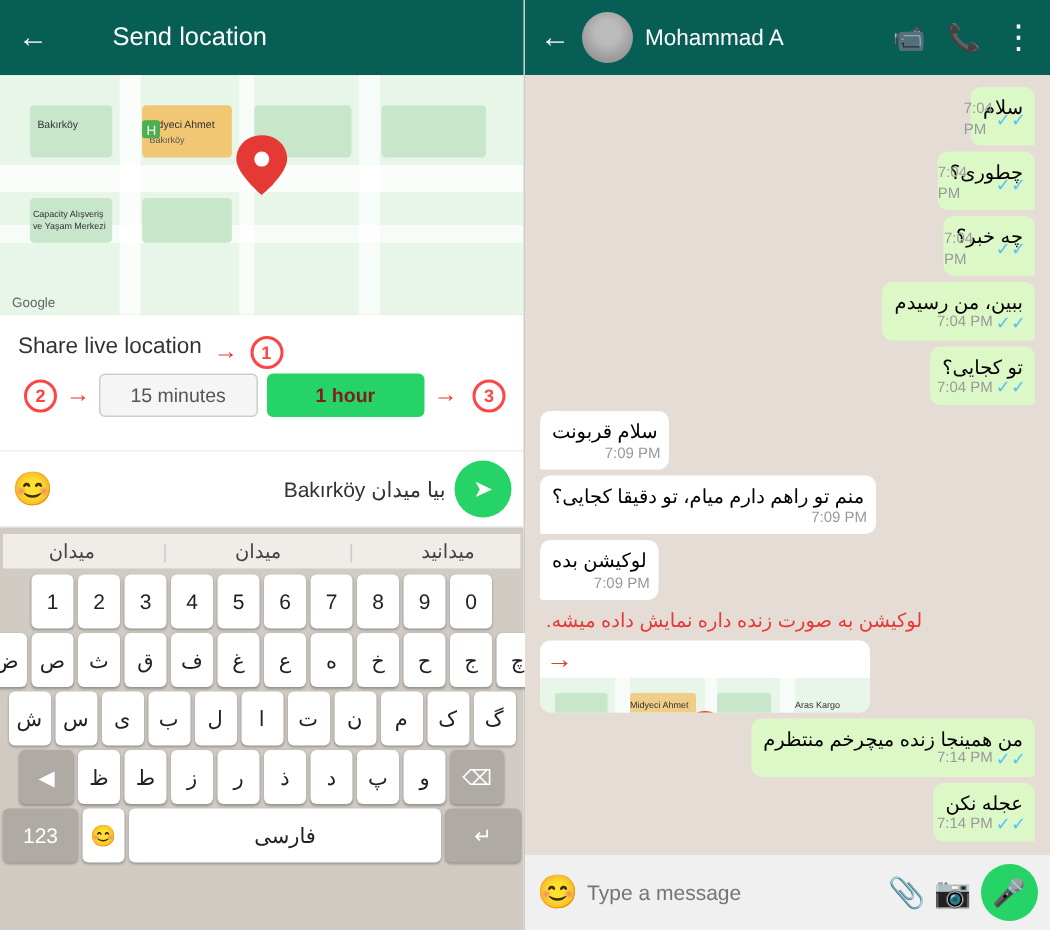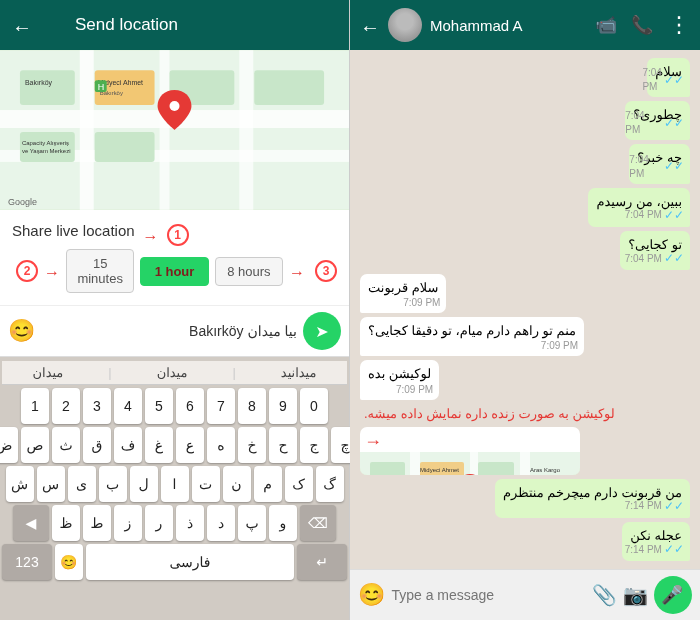--- a/index.html
+++ b/index.html
@@ -47,21 +47,21 @@
       overflow: hidden;
     }
 
     .map-svg {
       width: 100%;
       height: 100%;
     }
 
     
     .share-section {
-      padding: 10px 12px 10px;
+      padding: 10px 12px 20px;
       border-bottom: 1px solid #eee;
     }
 
     .share-title {
       font-size: 15px;
       color: #333;
       margin-bottom: 8px;
       font-weight: 500;
     }
 
@@ -426,21 +426,20 @@
       <span class="share-title">Share live location</span>
       <span style="color:#e53935;font-size:16px;margin-left:4px;">→</span>
       <span class="circle-num">1</span>
     </div>
     <div class="annotation-row">
       <span class="circle-num">2</span>
       <span style="color:#e53935;font-size:16px;">→</span>
       <div class="time-options" style="flex:1;">
         <div class="time-btn">15 minutes</div>
         <div class="time-btn active">1 hour</div>
-        <div class="time-btn">8 hours</div>
       </div>
       <span style="color:#e53935;font-size:16px;">→</span>
       <span class="circle-num">3</span>
     </div>
   </div>
 
   <div class="input-row">
     <span class="smiley-icon">😊</span>
     <input class="message-input" type="text" value="بیا میدان Bakırköy" dir="rtl" placeholder="بیا میدان Bakırköy" style="">
     <div class="send-btn">
@@ -598,21 +597,21 @@
           <circle cx="110" cy="34" r="4" fill="#fff"></circle>
           <text x="4" y="107" font-size="7" fill="#666" font-family="Arial">Google</text>
           <text x="60" y="20" font-size="6" fill="#333">Midyeci Ahmet</text>
           <text x="170" y="20" font-size="6" fill="#333">Aras Kargo</text>
         </svg>
       </div>
 
     </div>
 
     <div class="msg-bubble outgoing">
-      <span class="msg-text-rtl">من قربونت دارم میچرخم منتظرم</span>
+      <span class="msg-text-rtl">من همینجا زنده میچرخم منتظرم</span>
       <span class="msg-time">7:14 PM <span class="double-check">✓✓</span></span>
     </div>
     <div class="msg-bubble outgoing">
       <span class="msg-text-rtl">عجله نکن</span>
       <span class="msg-time">7:14 PM <span class="double-check">✓✓</span></span>
     </div>
   </div>
 
   <div class="chat-input-row">
     <span style="font-size:22px;color:#888;">😊</span>

